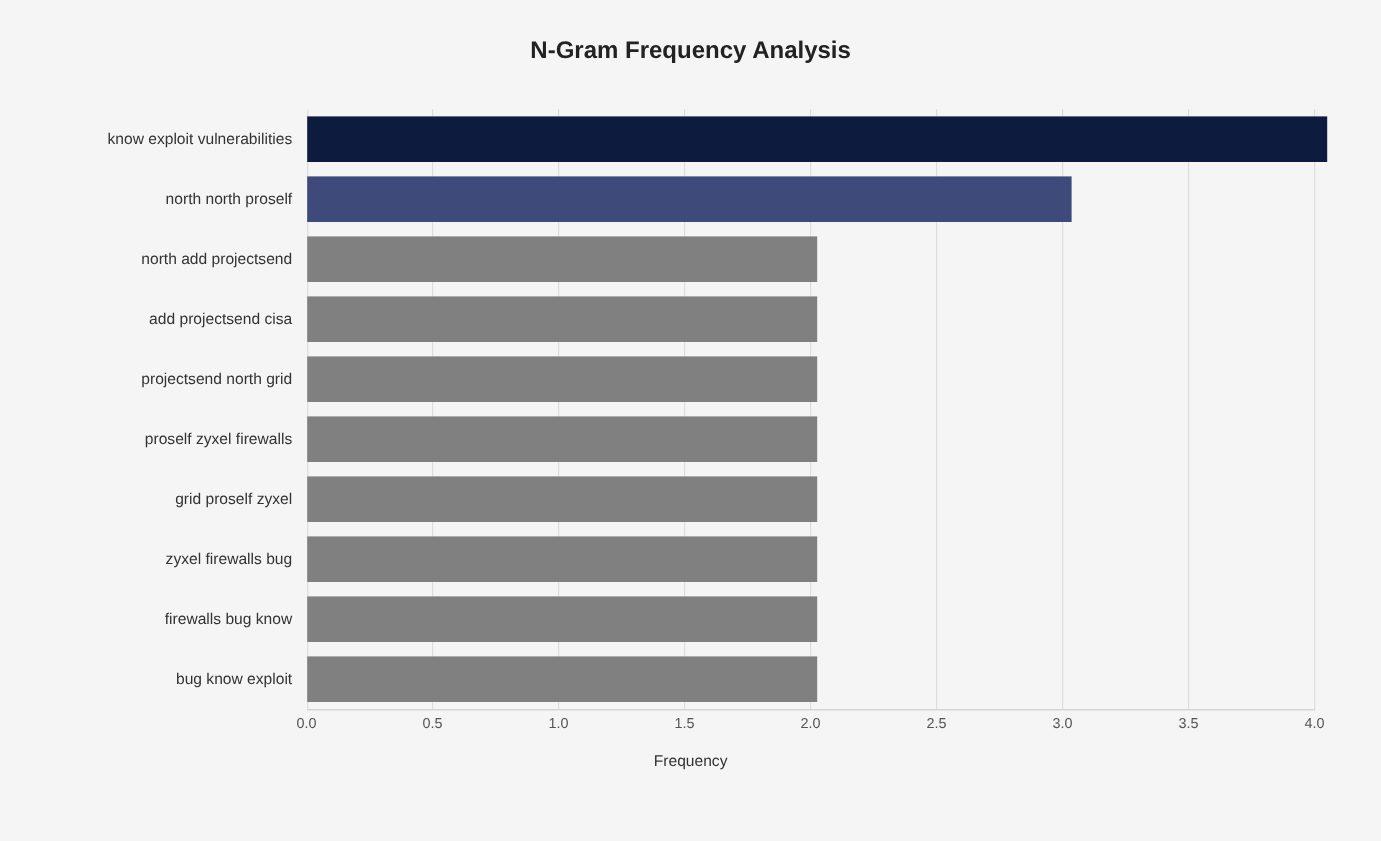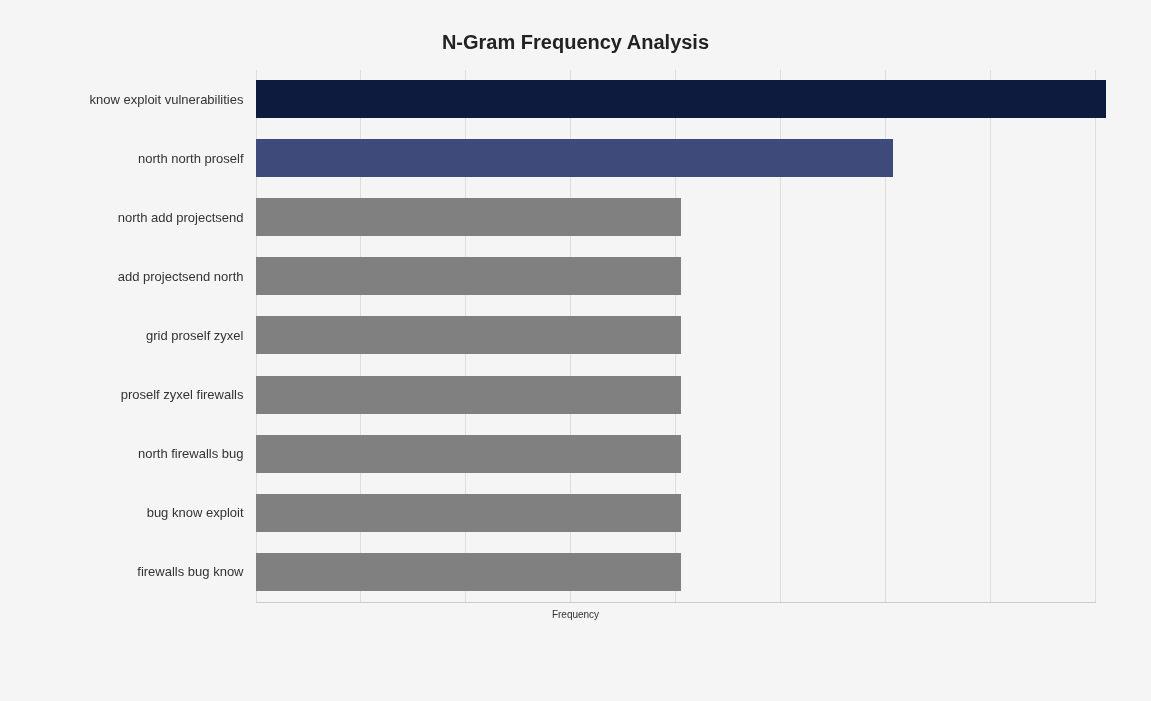--- a/index.html
+++ b/index.html
@@ -17,21 +17,21 @@
       width: 1100px;
       height: 680px;
       padding: 20px 20px 60px 20px;
       position: relative;
     }
     .chart-title {
       text-align: center;
       font-size: 20px;
       font-weight: bold;
       color: #222;
-      margin-bottom: 16px;
+      margin-bottom: 37px;
     }
     .chart-area {
       display: flex;
       flex-direction: column;
       width: 100%;
       height: calc(100% - 50px);
       position: relative;
     }
     .bars-section {
       display: flex;
@@ -107,23 +107,23 @@
       justify-content: center;
     }
     .x-axis-line {
       height: 1px;
       background: #ccc;
       margin-left: 210px;
       margin-right: 10px;
     }
     .x-label {
       text-align: center;
-      font-size: 10px;
+      font-size: 13px;
       color: #333;
-      margin-top: 6px;
+      margin-top: 16px;
     }
   </style>
 </head>
 <body>
 
 <div class="chart-container">
   <div class="chart-title">N-Gram Frequency Analysis</div>
   <div class="chart-area">
     <div class="bars-section" id="bars-section">
       <div class="grid-lines" id="grid-lines">
@@ -150,53 +150,70 @@
               <div class="bar bar-medium-navy" style="width: 75%;"></div>
             </div>
           </div>
           <div class="bar-row">
             <div class="bar-label">north add projectsend</div>
             <div class="bar-track">
               <div class="bar bar-gray" style="width: 50%;"></div>
             </div>
           </div>
           <div class="bar-row">
-            <div class="bar-label">add projectsend north</div>
+            <div class="bar-label">add projectsend cisa</div>
+            <div class="bar-track">
+              <div class="bar bar-gray" style="width: 50%;"></div>
+            </div>
+          </div>
+          <div class="bar-row">
+            <div class="bar-label">projectsend north grid</div>
+            <div class="bar-track">
+              <div class="bar bar-gray" style="width: 50%;"></div>
+            </div>
+          </div>
+          <div class="bar-row">
+            <div class="bar-label">proself zyxel firewalls</div>
             <div class="bar-track">
               <div class="bar bar-gray" style="width: 50%;"></div>
             </div>
           </div>
           <div class="bar-row">
             <div class="bar-label">grid proself zyxel</div>
             <div class="bar-track">
               <div class="bar bar-gray" style="width: 50%;"></div>
             </div>
           </div>
           <div class="bar-row">
-            <div class="bar-label">proself zyxel firewalls</div>
-            <div class="bar-track">
-              <div class="bar bar-gray" style="width: 50%;"></div>
-            </div>
-          </div>
-          <div class="bar-row">
-            <div class="bar-label">north firewalls bug</div>
+            <div class="bar-label">zyxel firewalls bug</div>
+            <div class="bar-track">
+              <div class="bar bar-gray" style="width: 50%;"></div>
+            </div>
+          </div>
+          <div class="bar-row">
+            <div class="bar-label">firewalls bug know</div>
             <div class="bar-track">
               <div class="bar bar-gray" style="width: 50%;"></div>
             </div>
           </div>
           <div class="bar-row">
             <div class="bar-label">bug know exploit</div>
-            <div class="bar-track">
-              <div class="bar bar-gray" style="width: 50%;"></div>
-            </div>
-          </div>
-          <div class="bar-row">
-            <div class="bar-label">firewalls bug know</div>
             <div class="bar-track">
               <div class="bar bar-gray" style="width: 50%;"></div>
             </div>
           </div>
         </div>
     </div>
     <div class="x-axis-line"></div>
+    <div class="x-axis" id="x-axis">
+        <div class="x-tick">0.0</div>
+        <div class="x-tick">0.5</div>
+        <div class="x-tick">1.0</div>
+        <div class="x-tick">1.5</div>
+        <div class="x-tick">2.0</div>
+        <div class="x-tick">2.5</div>
+        <div class="x-tick">3.0</div>
+        <div class="x-tick">3.5</div>
+        <div class="x-tick">4.0</div>
+      </div>
     <div class="x-label">Frequency</div>
   </div>
 </div>
 
 </body></html>

